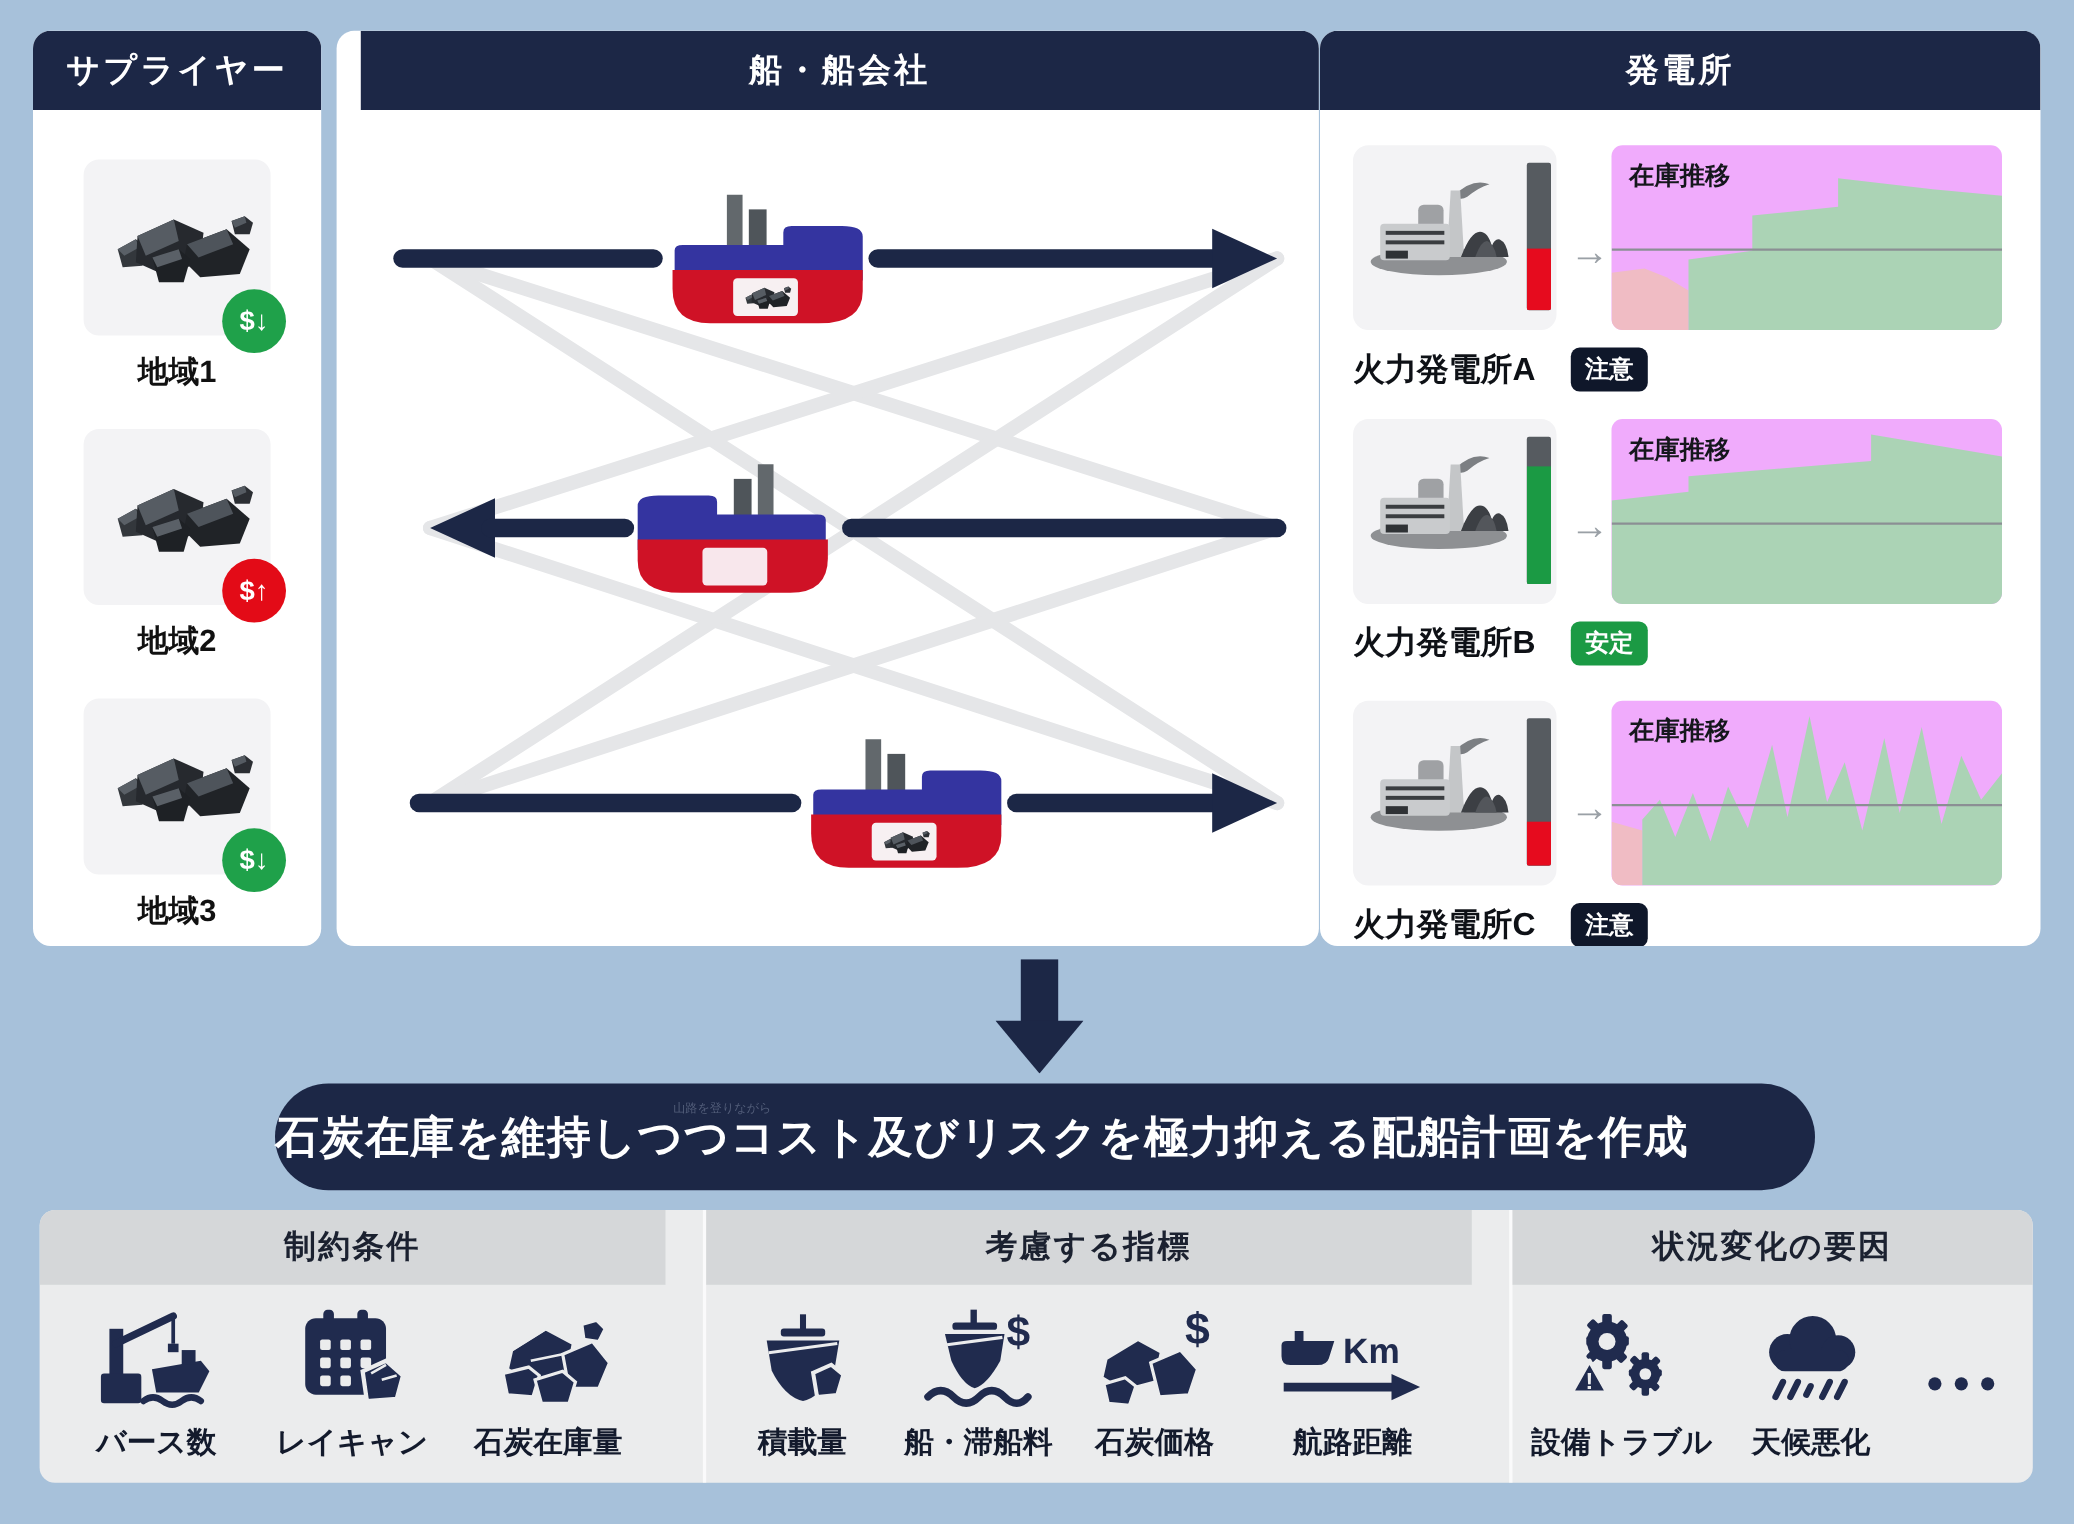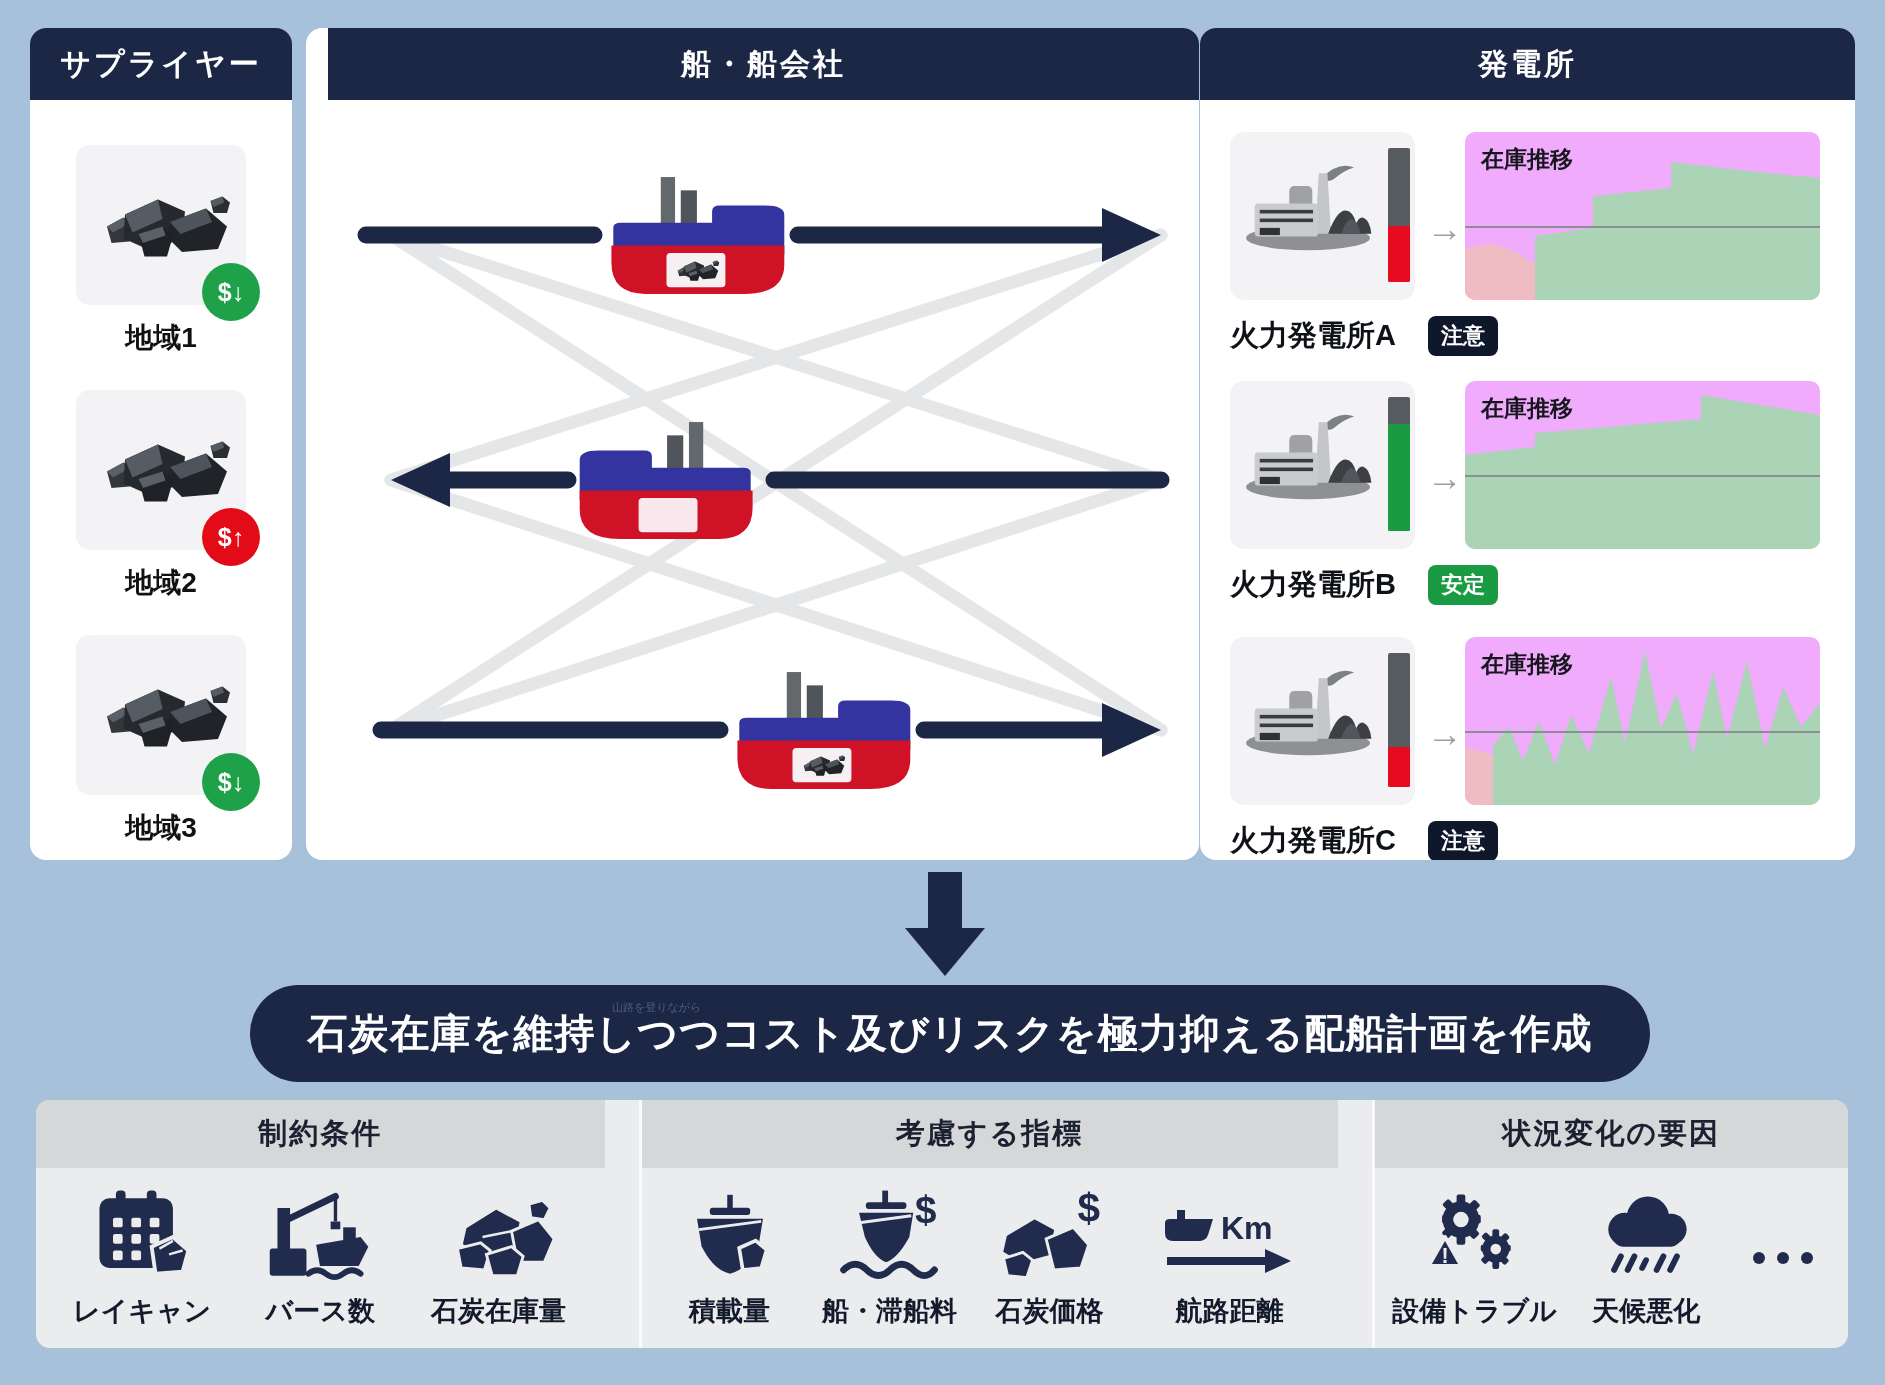--- a/index.html
+++ b/index.html
@@ -44,21 +44,21 @@
   .plant-name{font-size:29px;font-weight:bold;color:#0e1116;}
   .status-badge{border-radius:8px;padding:5px 13px;color:#fff;font-size:22px;font-weight:bold;}
   .status-badge[data-status="alert"]{background:#0f172a;}
   .status-badge[data-status="stable"]{background:#1b9a44;}
 
   
   #down-arrow{position:absolute;left:905px;top:872px;}
 
   
   #goal-banner{position:absolute;left:250px;top:985px;width:1400px;height:97px;background:#1c2746;border-radius:49px;
-    display:flex;align-items:center;justify-content:center;}
+    display:flex;align-items:center;justify-content:flex-start;}
   #goal-banner .goal-text{color:#fff;font-size:40px;font-weight:bold;letter-spacing:1px;}
   #artifact-text{position:absolute;left:612px;top:1000px;font-size:11px;color:#535e7a;z-index:3;}
 
   
   #factors{position:absolute;left:36px;top:1100px;width:1812px;height:248px;background:#ebeced;border-radius:14px;overflow:hidden;display:flex;gap:34px;}
   .f-col{position:relative;height:100%;}
   .f-col + .f-col{border-left:3px solid #fafafb;}
   #f-col-0{width:604px;}
   #f-col-1{width:702px;}
   #f-col-2{width:503px;}
@@ -277,50 +277,50 @@
   </div>
   <div id="artifact-text">山路を登りながら</div>
 
   <div id="factors">
 
     <div class="f-col" id="f-col-0">
       <div class="f-header">制約条件</div>
       <div class="f-items">
         <div class="f-item">
           <svg width="116" height="100" viewBox="0 0 120 100" fill="currentColor">
+            <rect x="16" y="20" width="13" height="48"></rect>
+            <line x1="22" y1="34" x2="76" y2="8" stroke="currentColor" stroke-width="7" stroke-linecap="round"></line>
+            <line x1="76" y1="9" x2="76" y2="34" stroke="currentColor" stroke-width="3.5"></line>
+            <rect x="71" y="34" width="10" height="8"></rect>
+            <rect x="8" y="62" width="38" height="28" rx="3"></rect>
+            <polygon points="56,58 102,50 110,60 100,80 60,80"></polygon>
+            <rect x="84" y="40" width="13" height="14"></rect>
+            <path d="M48,88 Q57,81 66,88 T84,88 T102,88" fill="none" stroke="currentColor" stroke-width="6" stroke-linecap="round"></path>
+          </svg>
+          <div class="f-label">バース数</div>
+        </div>
+        <div class="f-item">
+          <svg width="116" height="100" viewBox="0 0 120 100" fill="currentColor">
             <rect x="33" y="2" width="10" height="18" rx="4"></rect>
             <rect x="65" y="2" width="10" height="18" rx="4"></rect>
             <rect x="16" y="10" width="76" height="72" rx="10"></rect>
             <g fill="#ebeced">
               <rect x="30" y="30" width="10" height="10" rx="2"></rect>
                 <rect x="49" y="30" width="10" height="10" rx="2"></rect>
                 <rect x="68" y="30" width="10" height="10" rx="2"></rect>
               <rect x="30" y="47" width="10" height="10" rx="2"></rect>
                 <rect x="49" y="47" width="10" height="10" rx="2"></rect>
                 <rect x="68" y="47" width="10" height="10" rx="2"></rect>
               <rect x="30" y="64" width="10" height="10" rx="2"></rect>
                 <rect x="49" y="64" width="10" height="10" rx="2"></rect>
             </g>
             <polygon points="70,60 92,50 108,64 102,86 74,88" stroke="#ebeced" stroke-width="4"></polygon>
             <path d="M78,62 L92,54 M88,68 L102,64" stroke="#ebeced" stroke-width="2.5" fill="none"></path>
           </svg>
           <div class="f-label">レイキャン</div>
-        </div>
-        <div class="f-item">
-          <svg width="116" height="100" viewBox="0 0 120 100" fill="currentColor">
-            <rect x="16" y="20" width="13" height="48"></rect>
-            <line x1="22" y1="34" x2="76" y2="8" stroke="currentColor" stroke-width="7" stroke-linecap="round"></line>
-            <line x1="76" y1="9" x2="76" y2="34" stroke="currentColor" stroke-width="3.5"></line>
-            <rect x="71" y="34" width="10" height="8"></rect>
-            <rect x="8" y="62" width="38" height="28" rx="3"></rect>
-            <polygon points="56,58 102,50 110,60 100,80 60,80"></polygon>
-            <rect x="84" y="40" width="13" height="14"></rect>
-            <path d="M48,88 Q57,81 66,88 T84,88 T102,88" fill="none" stroke="currentColor" stroke-width="6" stroke-linecap="round"></path>
-          </svg>
-          <div class="f-label">バース数</div>
         </div>
         <div class="f-item">
           <svg width="116" height="100" viewBox="0 0 120 100" fill="currentColor" stroke="#ebeced" stroke-width="3">
             <polygon points="26,40 58,20 84,34 78,64 44,72 22,58"></polygon>
             <polygon points="74,44 102,32 118,52 108,76 80,76"></polygon>
             <polygon points="18,62 42,56 52,64 46,84 22,82"></polygon>
             <polygon points="48,68 74,60 86,70 80,90 54,90"></polygon>
             <polygon points="92,16 106,12 114,20 108,32 94,30"></polygon>
             <path d="M26,40 L58,20 M44,50 L74,44" stroke="#ebeced" stroke-width="2.5" fill="none"></path>
           </svg>

